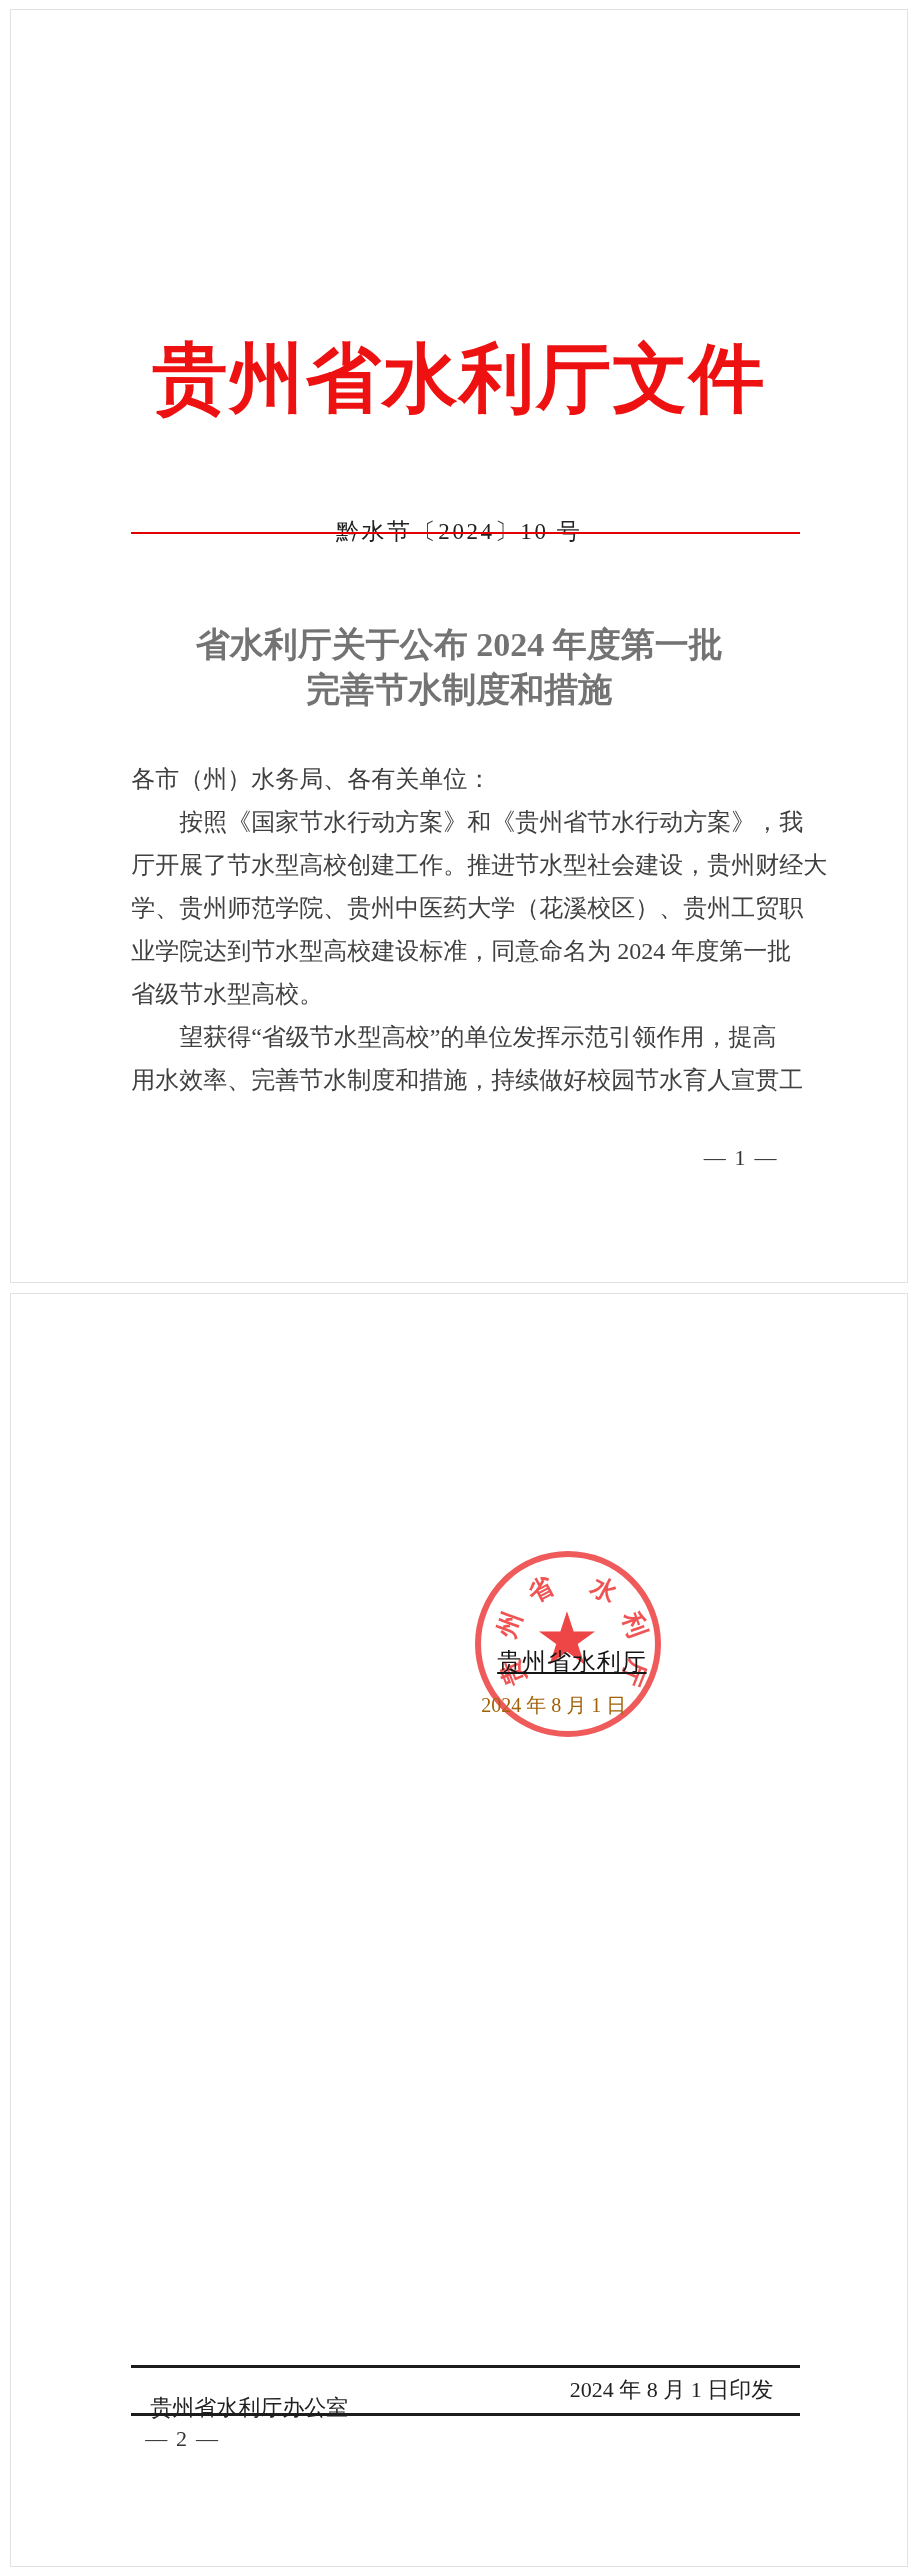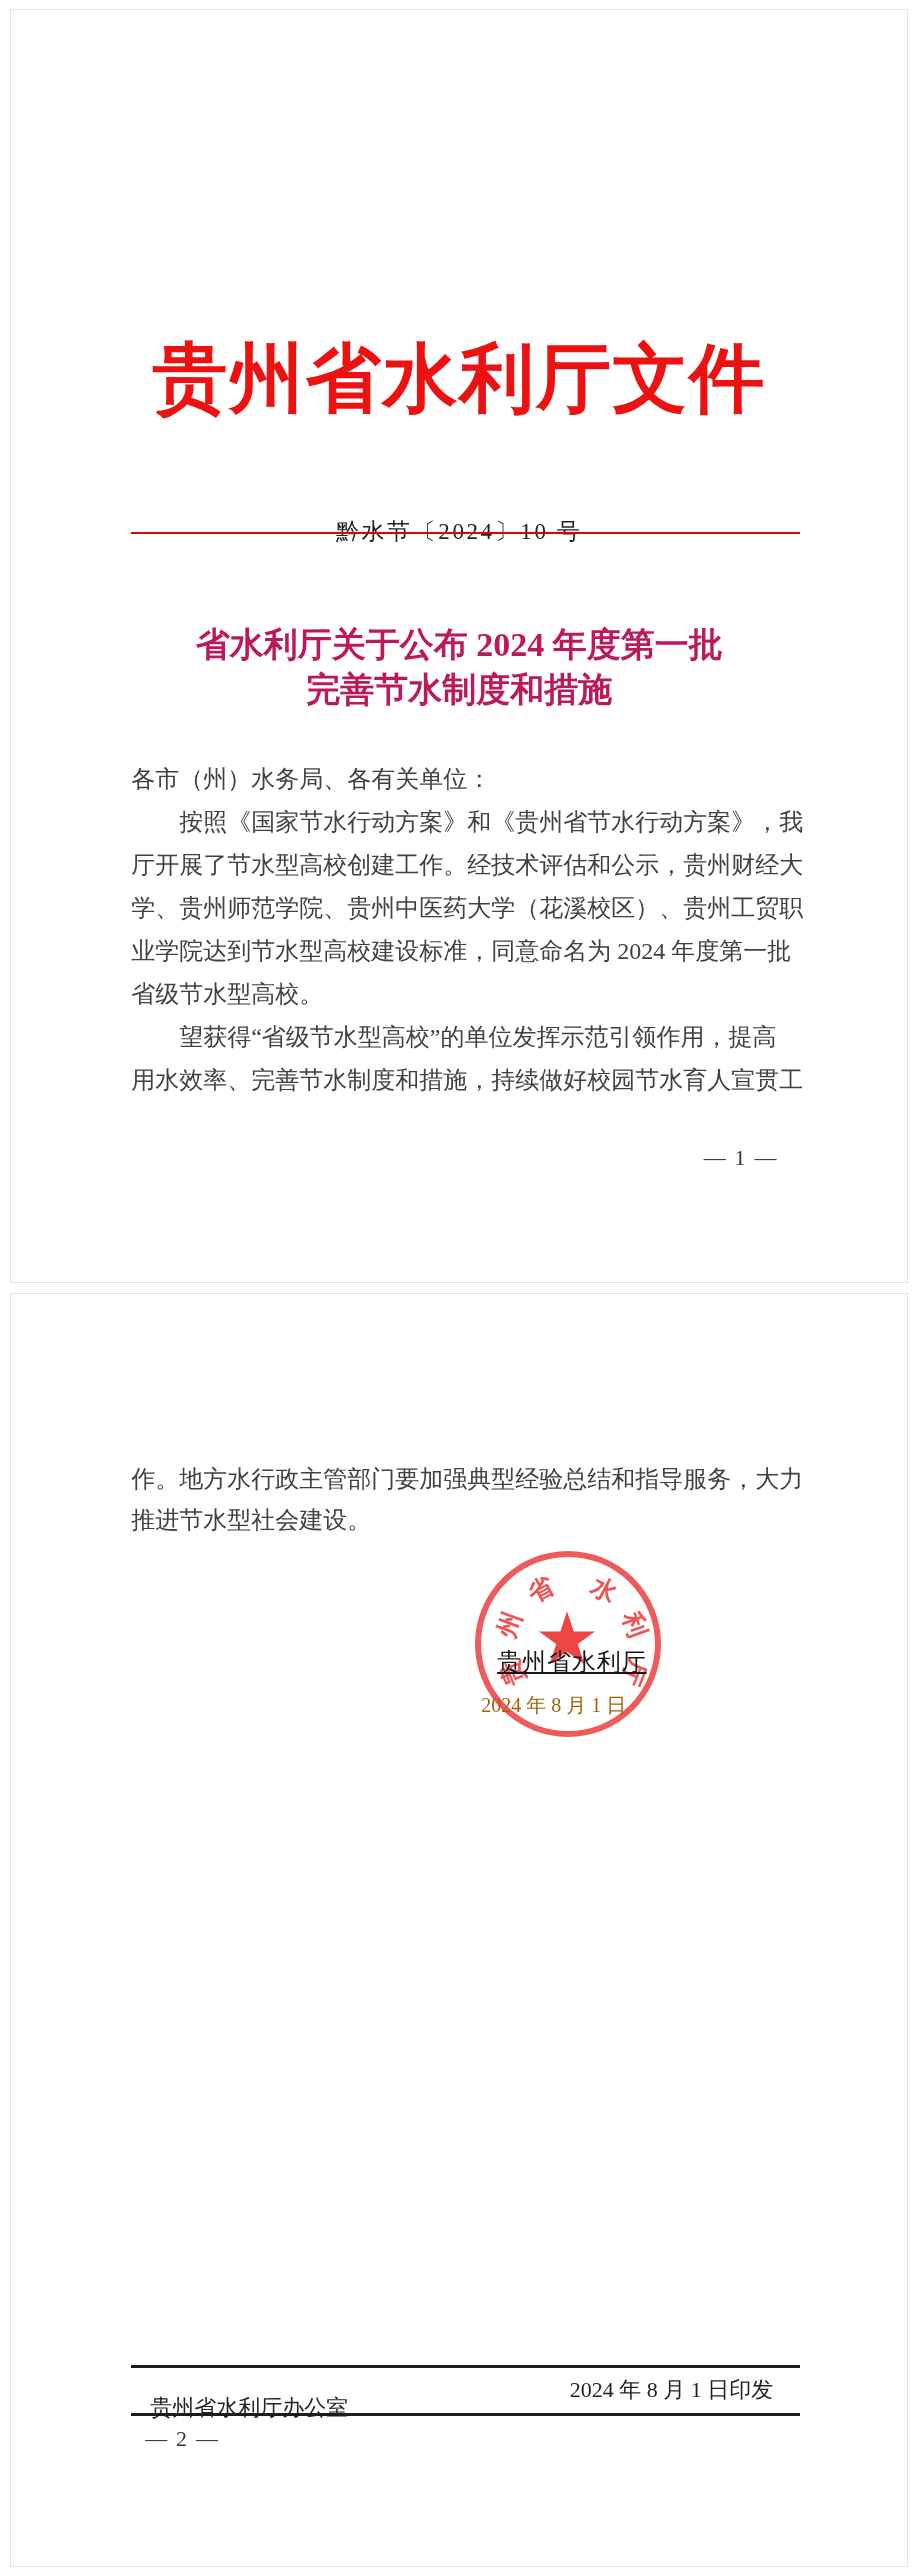--- a/index.html
+++ b/index.html
@@ -41,21 +41,21 @@
   .red-rule {
     position: absolute; top: 522px; left: 120px;
     width: 669px; height: 2.6px;
     background: #e00000;
   }
   .notice-title {
     position: absolute; top: 612px; left: 0; width: 100%;
     text-align: center;
     font-size: 34px; font-weight: 700;
     line-height: 45px;
-    color: #be185d;
+    color: #737373;
     white-space: nowrap;
   }
   .body-block {
     position: absolute; left: 120px; width: 682px;
     font-size: 24px; line-height: 43px;
     color: #404040;
     white-space: nowrap;
   }
   #page-1 .body-block { top: 748px; }
   #page-2 .body-block { top: 165px; line-height: 41px; }
@@ -143,37 +143,33 @@
   <div class="red-rule"></div>
 
   <div class="notice-title">
     <div>省水利厅关于公布 2024 年度第一批</div>
     <div>完善节水制度和措施</div>
   </div>
 
   <div class="body-block">
     <div>各市（州）水务局、各有关单位：</div>
     <div>　　按照《国家节水行动方案》和《贵州省节水行动方案》，我</div>
-    <div>厅开展了节水型高校创建工作。经技术评估和公示，贵州财经大</div>
+    <div>厅开展了节水型高校创建工作。推进节水型社会建设，贵州财经大</div>
     <div>学、贵州师范学院、贵州中医药大学（花溪校区）、贵州工贸职</div>
     <div>业学院达到节水型高校建设标准，同意命名为 2024 年度第一批</div>
     <div>省级节水型高校。</div>
     <div>　　望获得“省级节水型高校”的单位发挥示范引领作用，提高</div>
     <div>用水效率、完善节水制度和措施，持续做好校园节水育人宣贯工</div>
   </div>
 
   <div class="page-num-right">— 1 —</div>
 </div>
 
 <div class="page" id="page-2">
 
-  <div class="body-block">
-    <div>作。地方水行政主管部门要加强典型经验总结和指导服务，大力</div>
-    <div>推进节水型社会建设。</div>
-  </div>
 
   <div class="seal">
     <span class="seal-star">★</span>
     <span class="seal-char c0">贵</span>
     <span class="seal-char c1">州</span>
     <span class="seal-char c2">省</span>
     <span class="seal-char c3">水</span>
     <span class="seal-char c4">利</span>
     <span class="seal-char c5">厅</span>
   </div>

